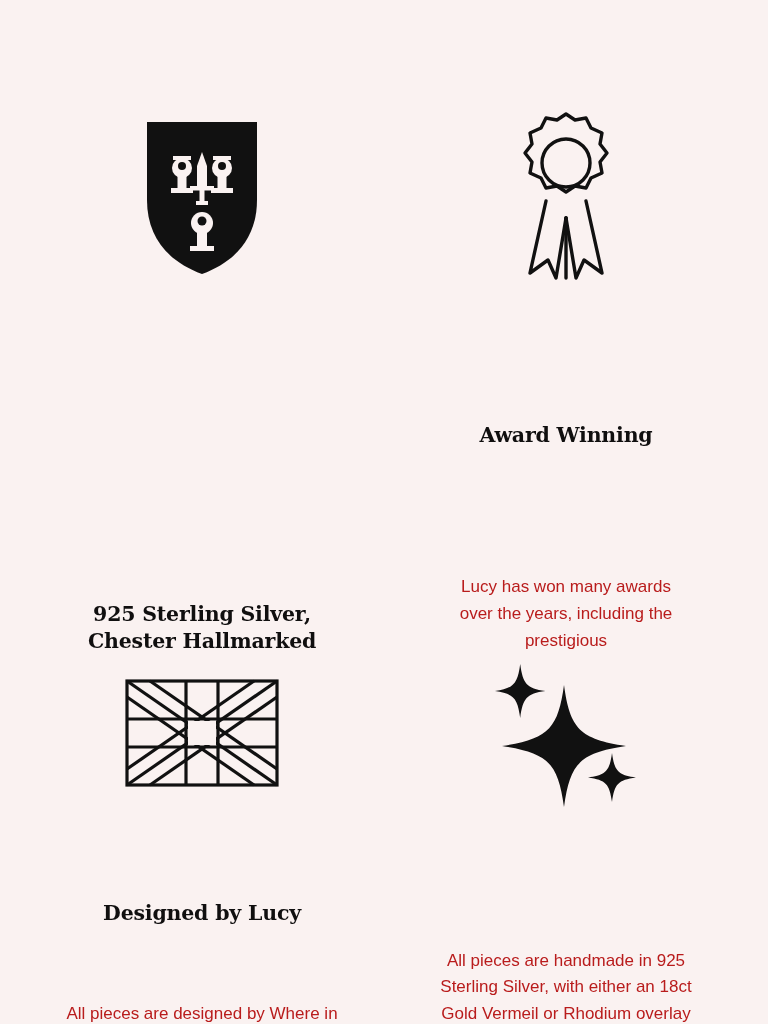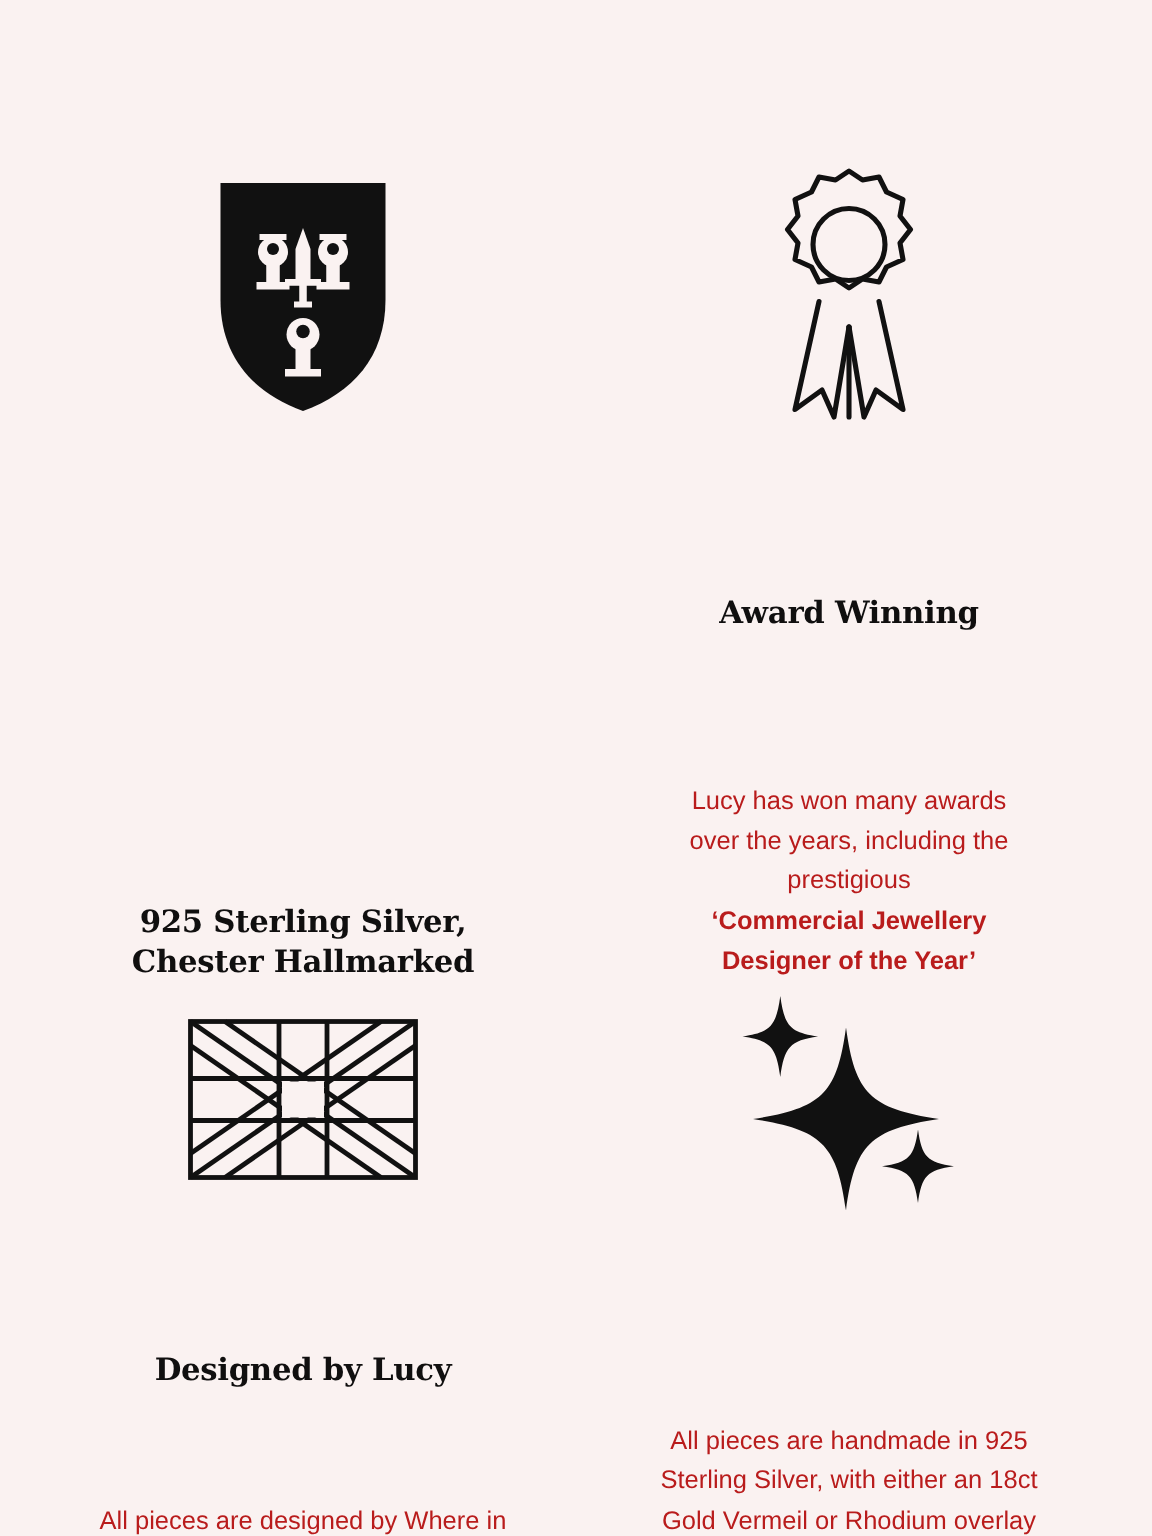--- a/index.html
+++ b/index.html
@@ -138,21 +138,21 @@
                    l9 6 11 -2 5 10 11 5 -2 11 7 9 -7 9 2 11 -11 5 -5 10 -11 -2 -9 6 -9 -6 -11 2 -5 -10 -11 -5 2 -11 -7 -9 7 -9 -2 -11 11 -5 5 -10 11 2 z"></path>
           <circle cx="60" cy="55" r="24"></circle>
 
           <path d="M40 93 L24 165 L42 152 L50 170 L60 110"></path>
           <path d="M80 93 L96 165 L78 152 L70 170 L60 110"></path>
           <path d="M60 110 L60 170"></path>
         </g>
       </svg>
     </div>
     <h3 class="feature-title">Award Winning</h3>
-    <p class="feature-body"><span>Lucy has won many awards over the years, including the prestigious </span><span class="strong">‘Commercial Jewellery Designer of the Year’</span></p>
+    <p class="feature-body"><span>Lucy has won many awards over the years, including the prestigious </span></p>
   </div>
 
   <div class="feature cell-designed">
     <div class="icon-wrap">
       <svg width="156" height="120" viewBox="0 0 156 120" aria-hidden="true">
         <g fill="none" stroke="#111111" stroke-width="3.2">
           <rect x="3" y="8" width="150" height="104"></rect>
 
           <path d="M3 8 L153 112"></path>
           <path d="M153 8 L3 112"></path>

